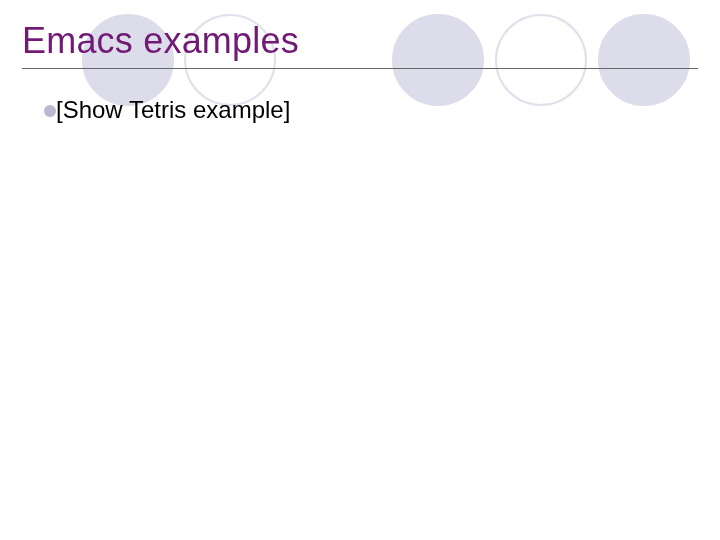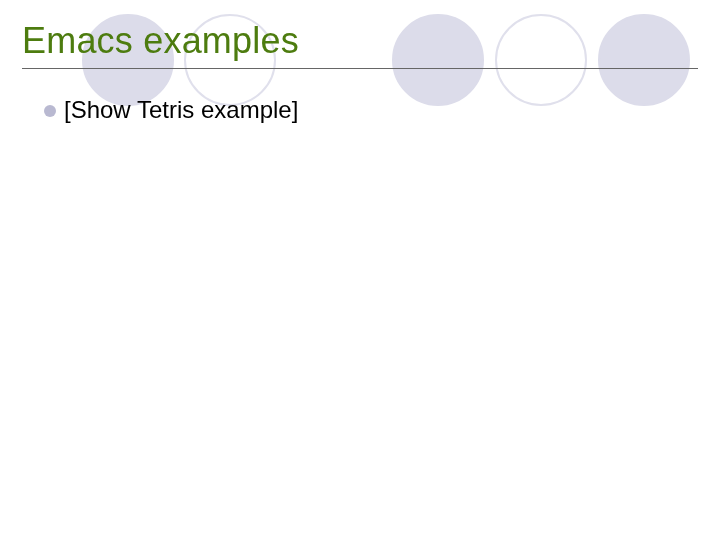--- a/index.html
+++ b/index.html
@@ -30,42 +30,42 @@
   }
   .circle.filled {
     background: #dcdcea;
     border: 2px solid #dcdcea;
   }
   .title {
     position: absolute;
     top: 20px;
     left: 22px;
     font-size: 36px;
-    color: #4d7c0f;
+    color: #701a75;
     font-weight: 400;
     letter-spacing: 0.2px;
   }
   .title-underline {
     position: absolute;
     top: 68px;
     left: 22px;
     right: 22px;
     height: 1px;
     background: #666666;
   }
   .body {
     position: absolute;
     top: 96px;
     left: 44px;
     right: 40px;
   }
   .bullet-row {
     display: flex;
     align-items: center;
-    gap: 8px;
+    gap: 0;
   }
   .bullet {
     width: 12px;
     height: 12px;
     border-radius: 50%;
     background: #b9b9d1;
     flex: 0 0 auto;
     margin-top: 2px;
   }
   .bullet-text {

